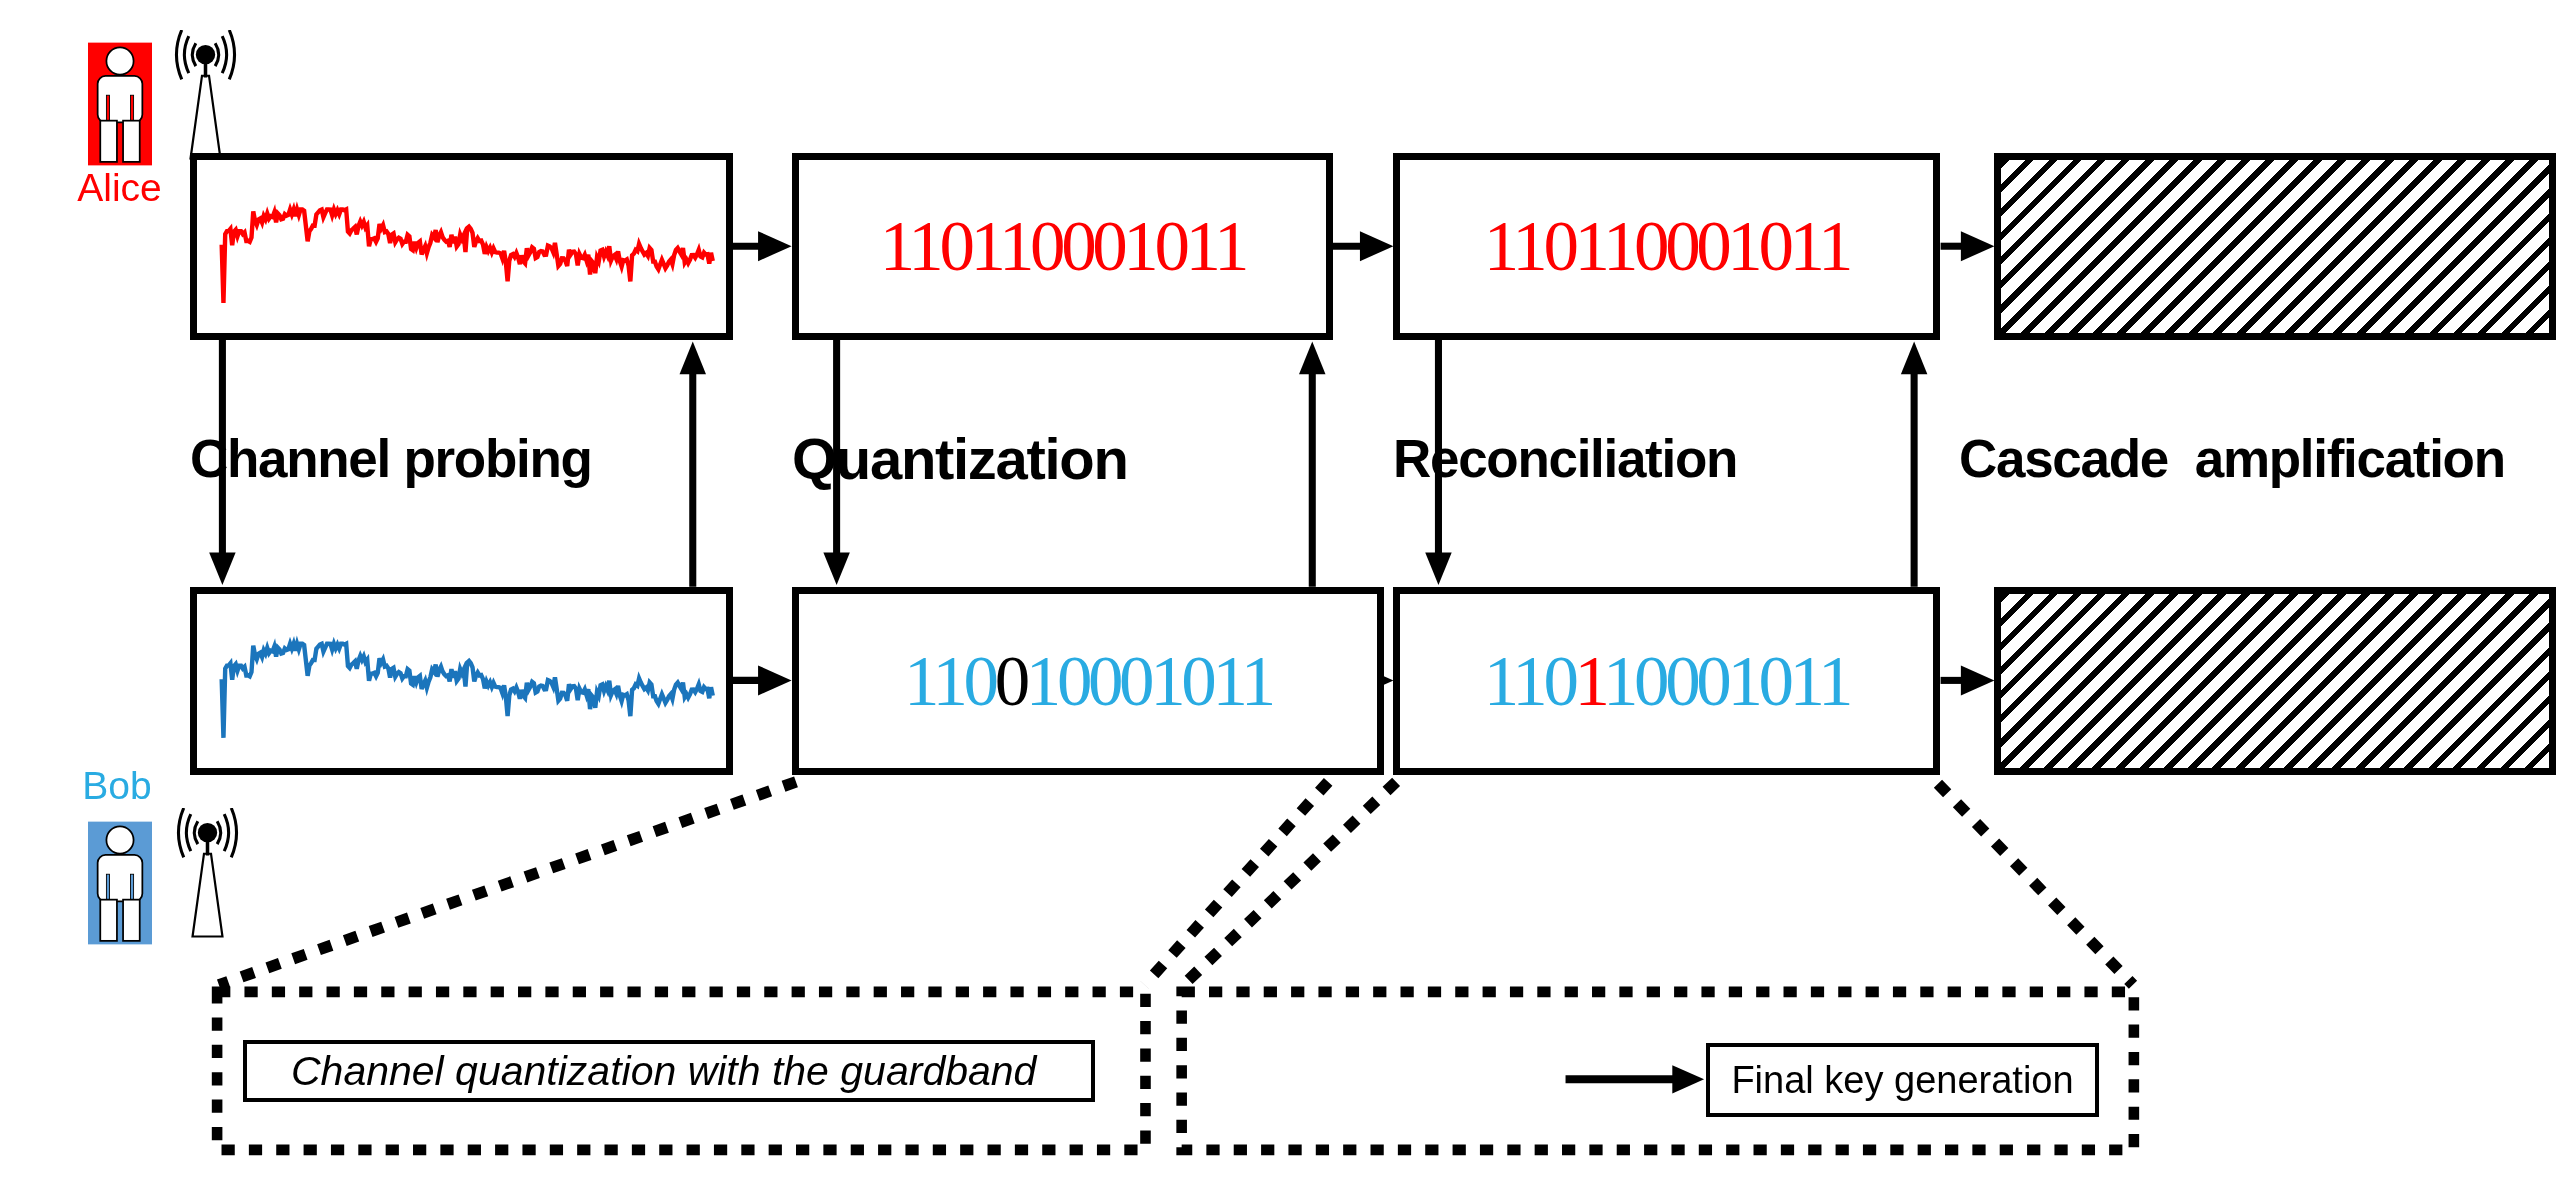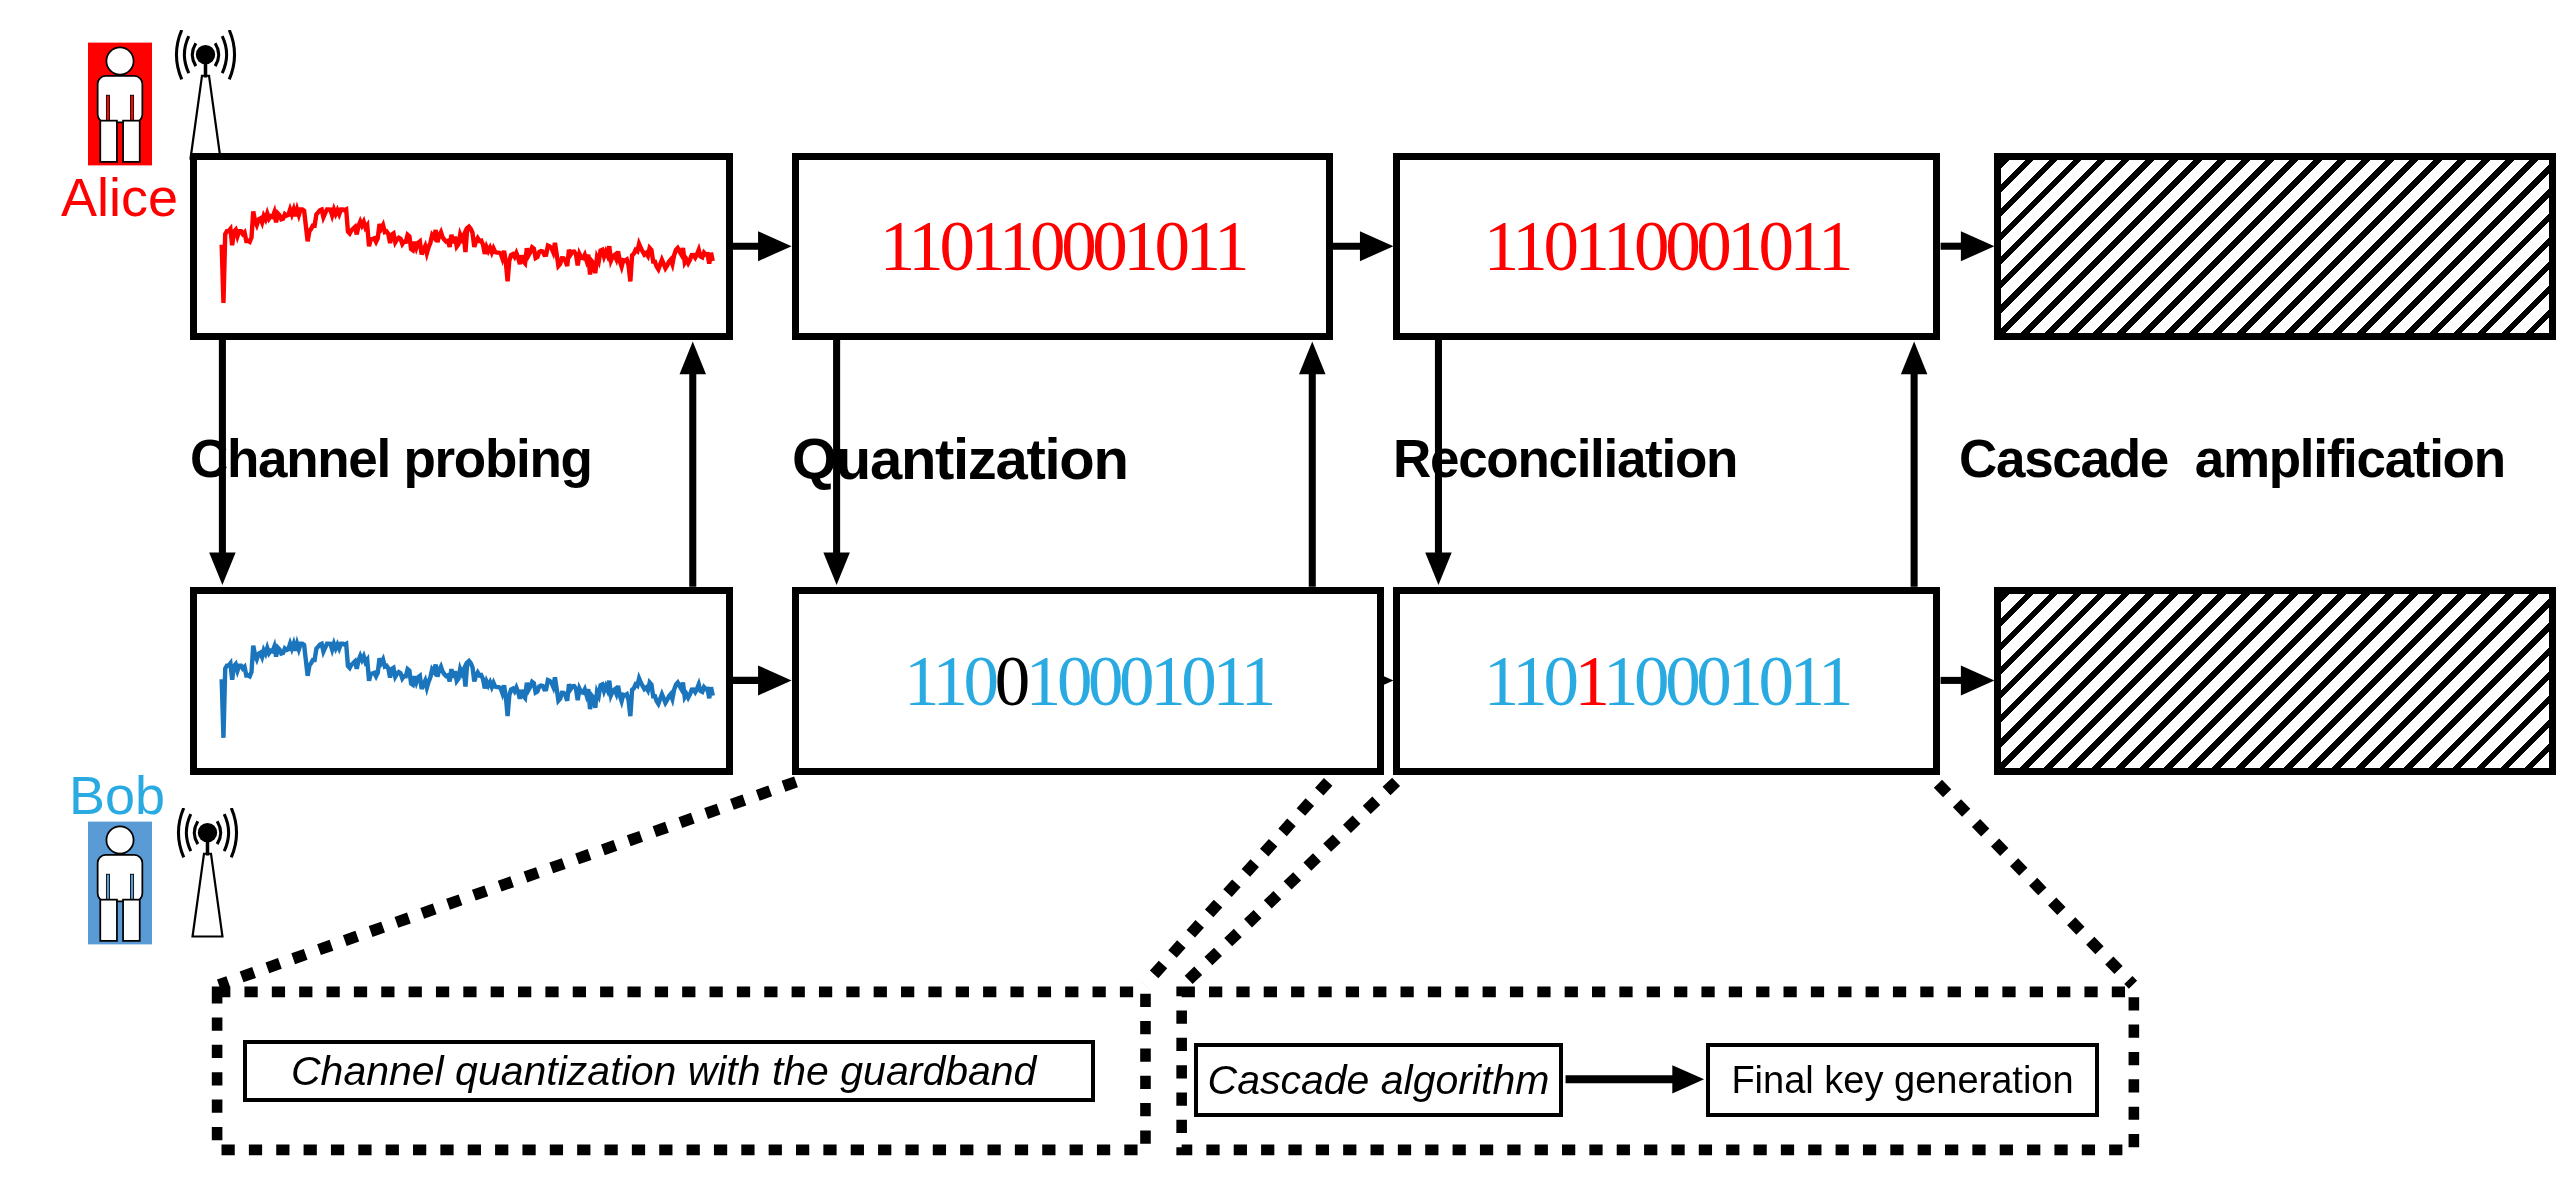--- a/index.html
+++ b/index.html
@@ -19,21 +19,21 @@
     font-size:71px;letter-spacing:-4.4px;white-space:pre;font-weight:400;
   }
   .bit-red{color:var(--red,#f00);}
   .bit-cyan{color:var(--cyan,#29abe2);}
   .bit-black{color:#000;}
   .stage-label{
     position:absolute;top:413px;height:92px;line-height:92px;text-align:left;
     font-weight:bold;font-size:53px;letter-spacing:-1.3px;color:#000;white-space:pre;
   }
   .actor-label{
-    position:absolute;text-align:center;font-size:54px;font-weight:400;
+    position:absolute;text-align:center;font-size:39px;font-weight:400;
   }
   .person{position:absolute;}
   .person svg{display:block;width:100%;height:100%;}
   .alice-person .pbg{fill:var(--red,#f00);}
   .alice-person .slit{fill:var(--red,#f00);}
   .bob-person .pbg{fill:var(--bob-icon,#5b9bd5);}
   .bob-person .slit{fill:var(--bob-icon,#5b9bd5);}
   .antenna{position:absolute;}
   .antenna svg{display:block;width:100%;height:100%;}
   .trace-svg{position:absolute;inset:0;width:100%;height:100%;}
@@ -204,21 +204,18 @@
   </div>
   <div class="box" style="left:1393px;top:587px;width:547px;height:188px;">
     <span class="bits"><span class="bit-cyan">110</span><span class="bit-red">1</span><span class="bit-cyan">10001011</span></span>
   </div>
   <div class="box hatch" style="left:1994px;top:587px;width:562px;height:188px;"></div>
 
   <div class="inner-box pad-left" style="left:243px;top:1040px;width:852px;height:62px;padding-left:44px;">
     <span class="callout-text-italic">Channel quantization with the guardband</span>
   </div>
 
-  <div class="inner-box centered" style="left:1194px;top:1043px;width:369px;height:74px;">
-    <span class="callout-text-italic">Cascade algorithm</span>
-  </div>
   <div class="inner-box centered" style="left:1706px;top:1043px;width:393px;height:74px;">
     <span class="callout-text">Final key generation</span>
   </div>
 
 </div>
 
 
 </body></html>

